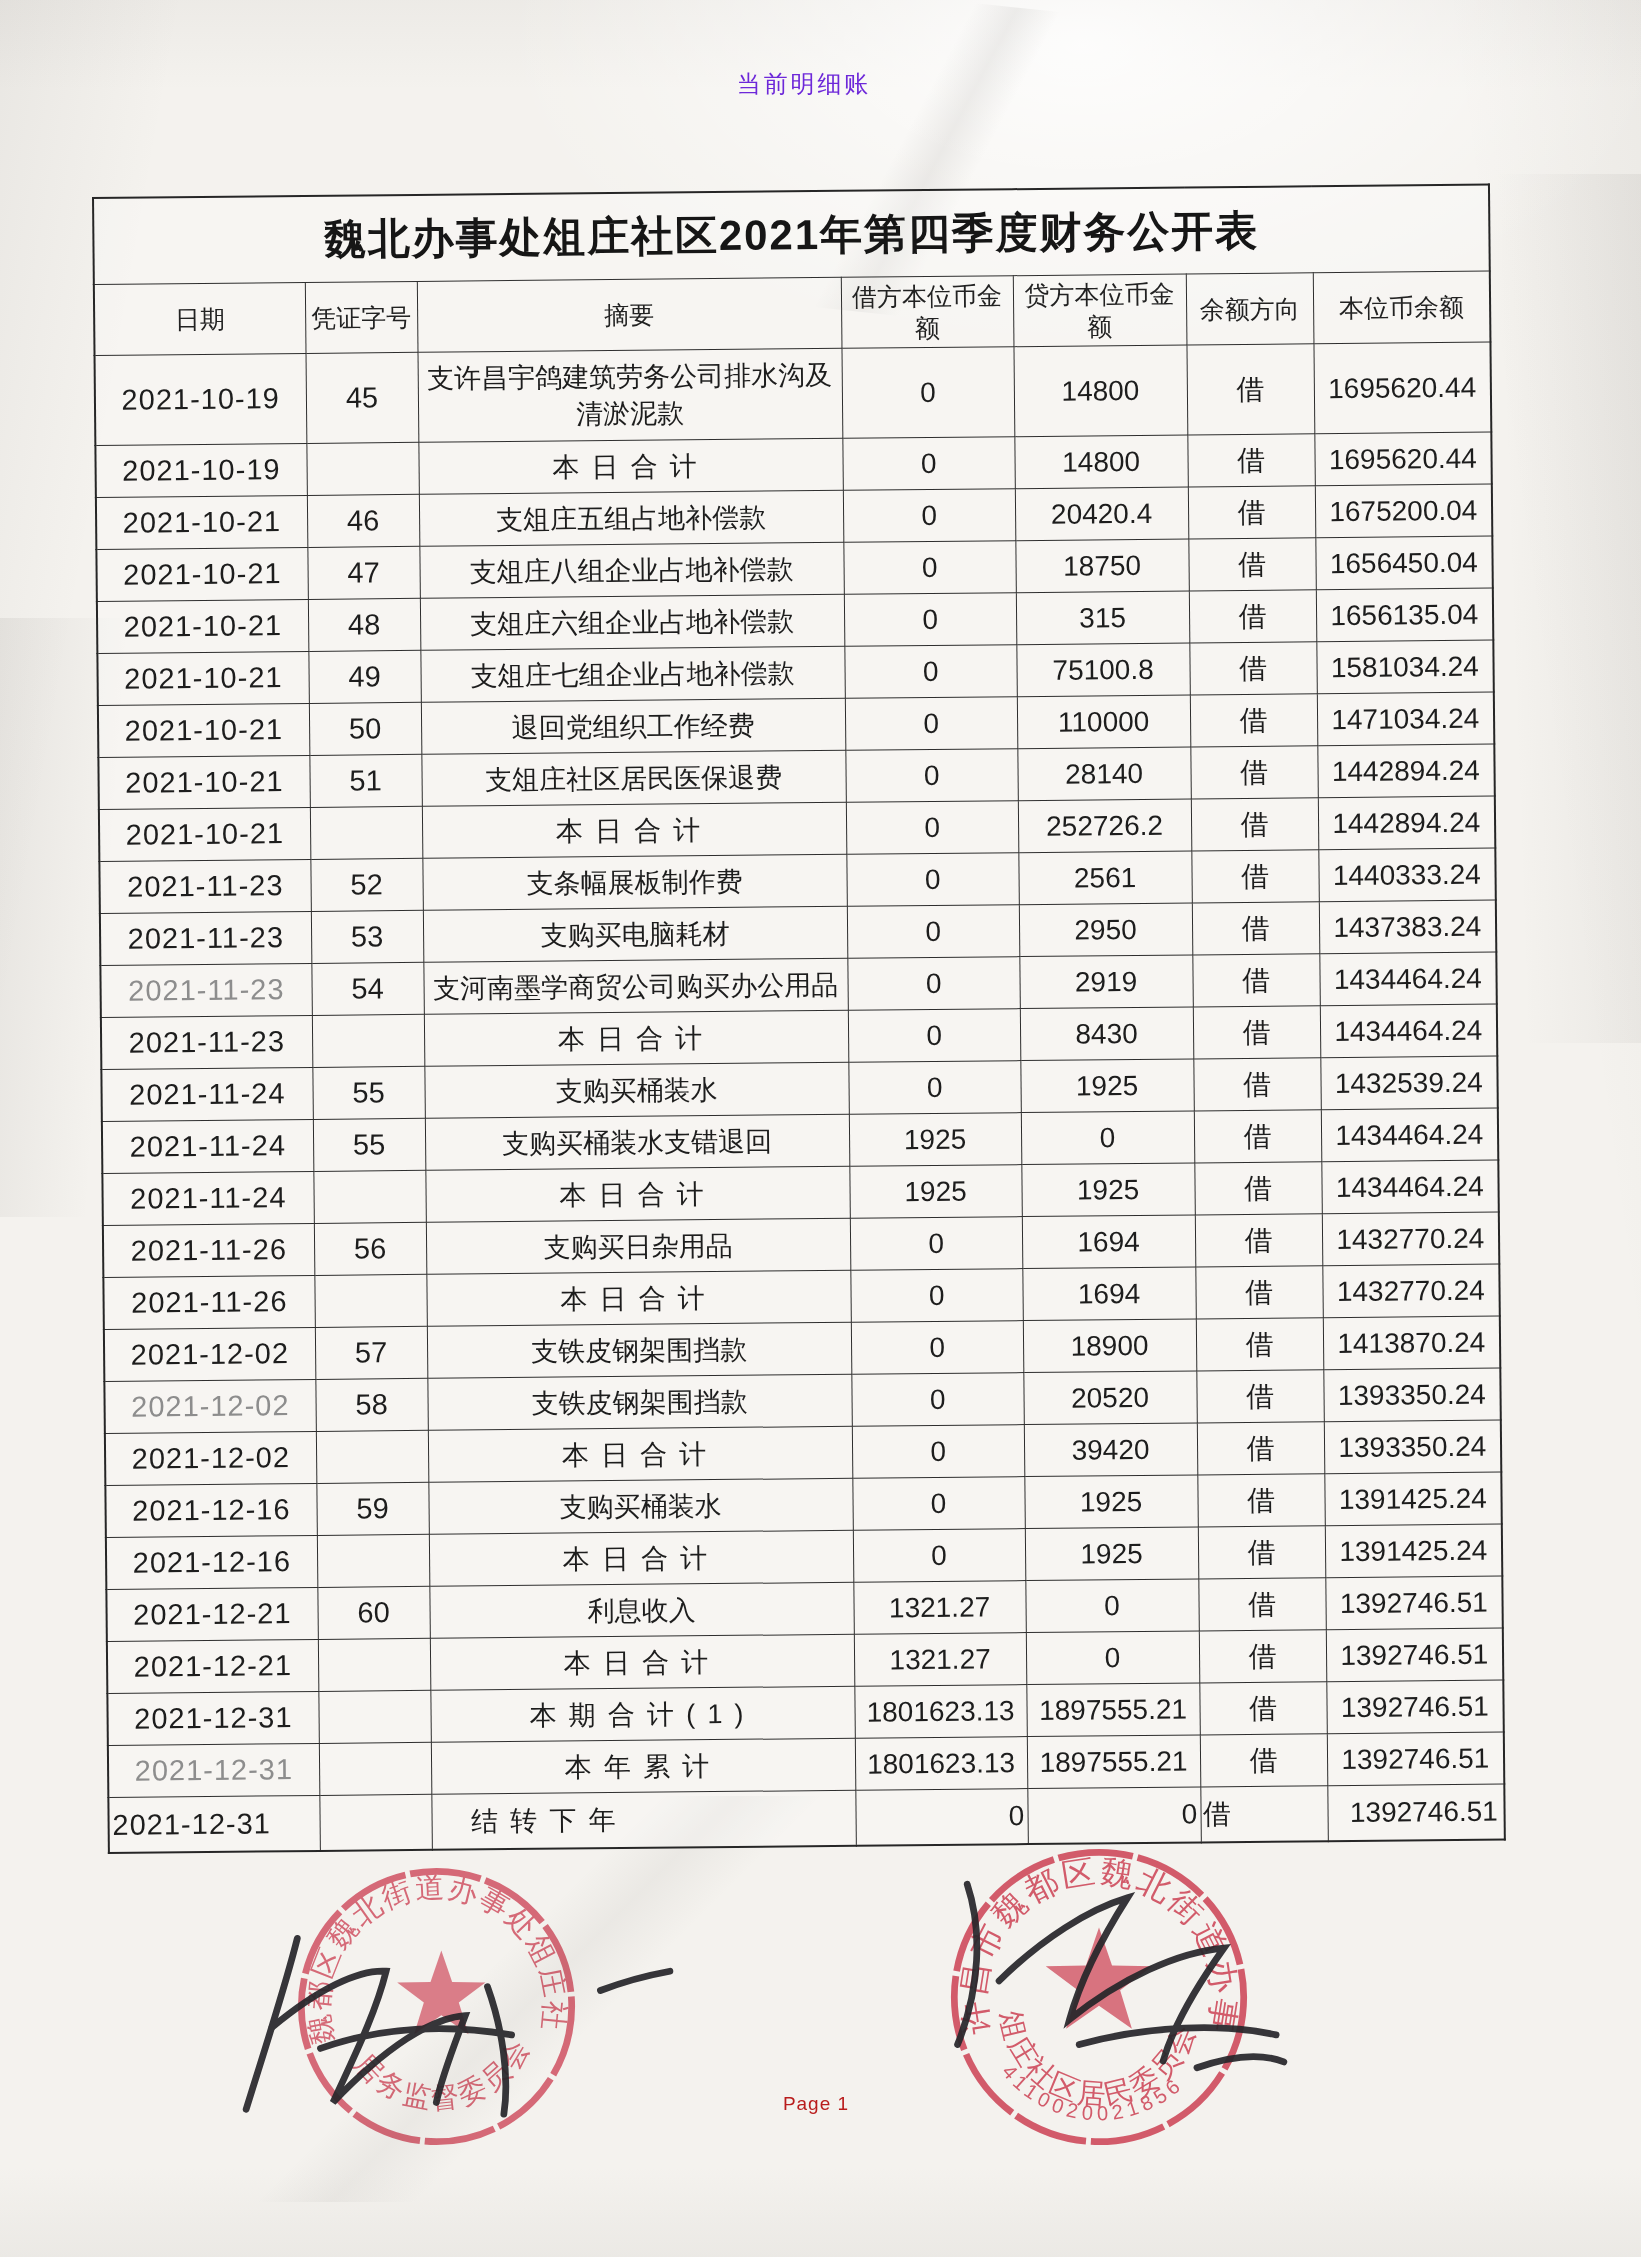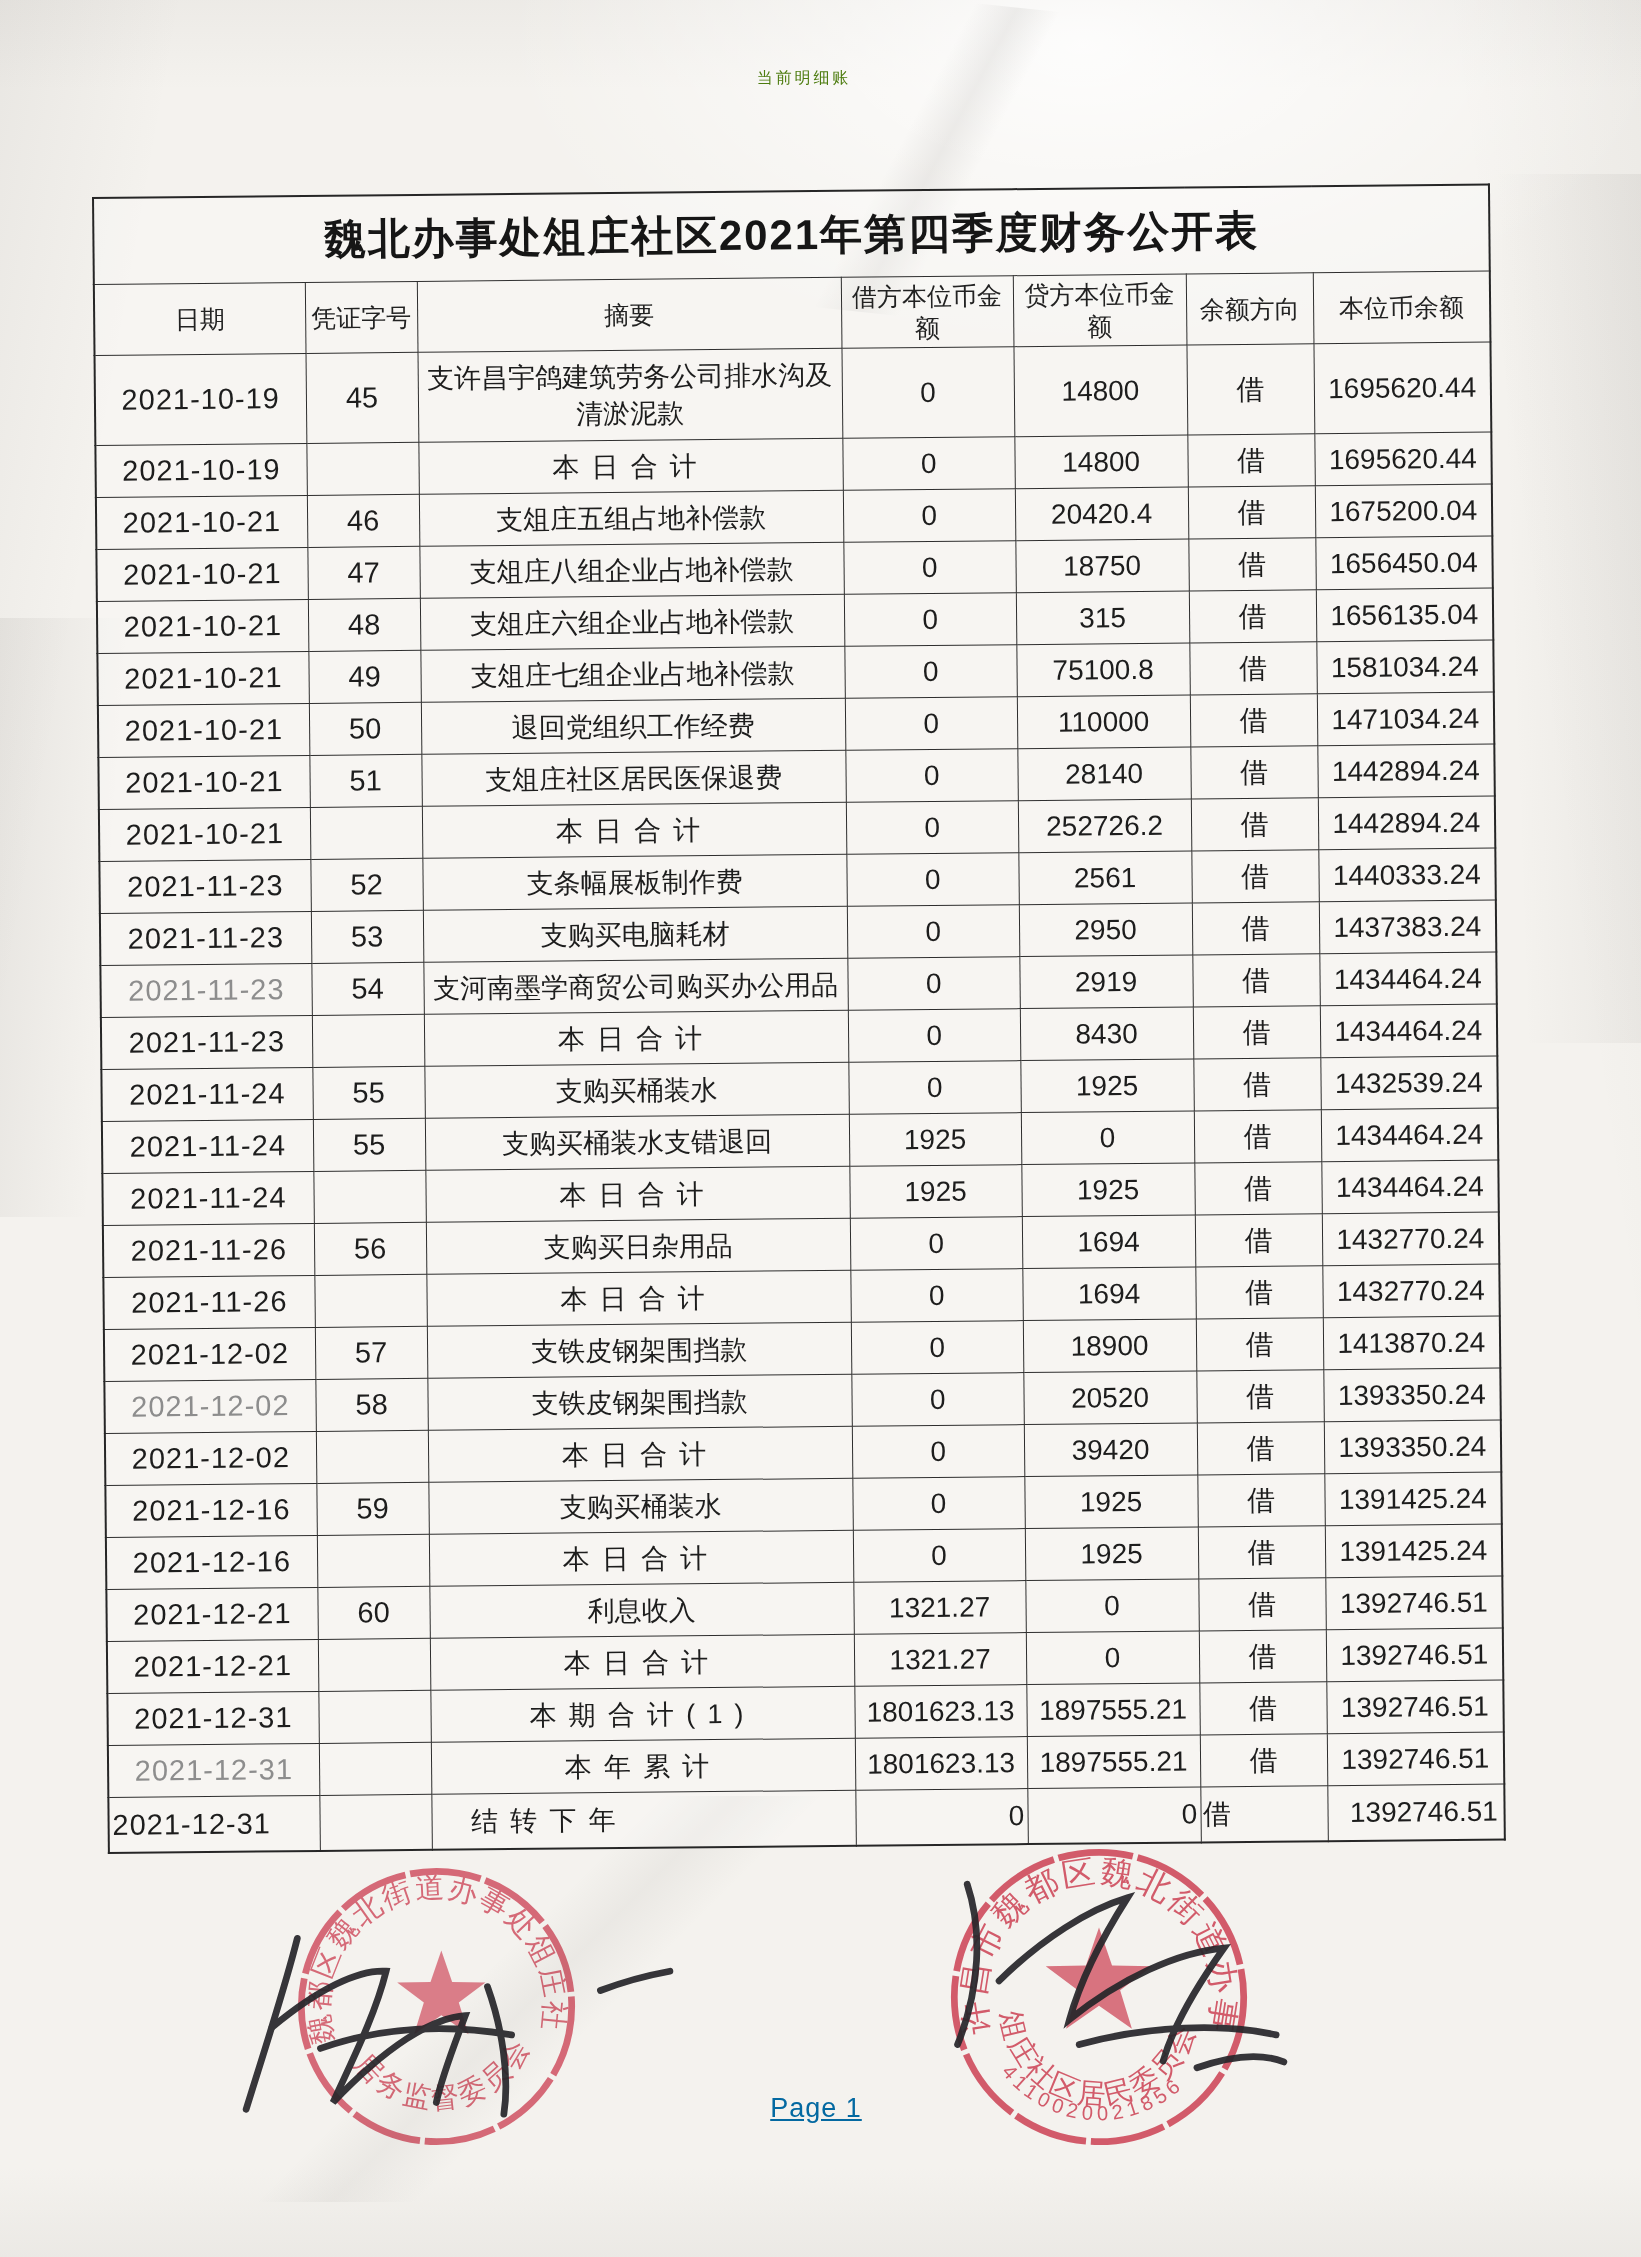--- a/index.html
+++ b/index.html
@@ -19,21 +19,21 @@
     background:linear-gradient(112deg, rgba(0,0,0,0) 42%, rgba(110,105,100,.10) 50%, rgba(0,0,0,0) 58%);transform:rotate(6deg);}
   .crease.c2{left:0;top:618px;width:193px;height:599px;
     background:linear-gradient(94deg, rgba(110,105,100,.10) 0%, rgba(0,0,0,0) 55%);}
   .crease.c3{left:1429px;top:174px;width:212px;height:869px;
     background:linear-gradient(268deg, rgba(110,105,100,.09) 0%, rgba(0,0,0,0) 60%);}
   .crease.c4{left:174px;top:1796px;width:676px;height:406px;
     background:linear-gradient(135deg, rgba(0,0,0,0) 45%, rgba(110,105,100,.07) 52%, rgba(0,0,0,0) 60%);}
 
   .header-note{
     position:absolute;top:68px;left:804px;transform:translateX(-50%);
-    font-size:16px;letter-spacing:2.9px;color:#4d7c0f;white-space:nowrap;
+    font-size:24px;letter-spacing:2.9px;color:#6d28d9;white-space:nowrap;
   }
 
   .table-wrap{
     position:absolute;left:92px;top:197px;width:1396px;
     transform:rotate(-0.55deg);transform-origin:top left;
   }
   table.ledger{width:1396px;border-collapse:collapse;table-layout:fixed;background:rgba(255,255,255,.25);}
   table.ledger th, table.ledger td{
     border:1.9px solid #2e2e2e;text-align:center;vertical-align:middle;
     padding:0 1.9px;overflow:hidden;word-break:break-all;
@@ -60,21 +60,21 @@
   tr.carry td:nth-child(6){text-align:left;}
   tr.carry td:nth-child(7){text-align:right;padding-right:5.8px;}
 
   .stamp{position:absolute;mix-blend-mode:multiply;}
   .stamp.left{left:282px;top:1852px;opacity:.82;}
   .stamp.right{left:935px;top:1833px;opacity:.9;}
   .sig-layer{position:absolute;left:0;top:0;pointer-events:none;}
 
   .page-label{
     position:absolute;left:816px;top:2093px;transform:translateX(-50%);
-    font-size:27px;color:#0369a1;letter-spacing:1px;text-decoration:underline;
+    font-size:19px;color:#b91c1c;letter-spacing:1px;
   }
 </style>
 </head>
 <body>
 
 <div class="crease c1"></div>
 <div class="crease c2"></div>
 <div class="crease c3"></div>
 <div class="crease c4"></div>
 

